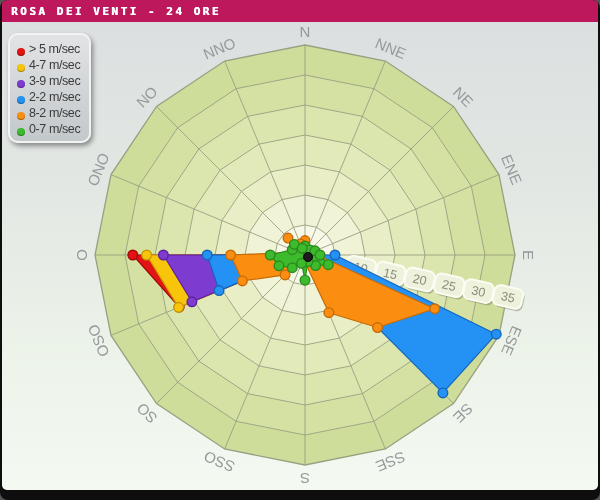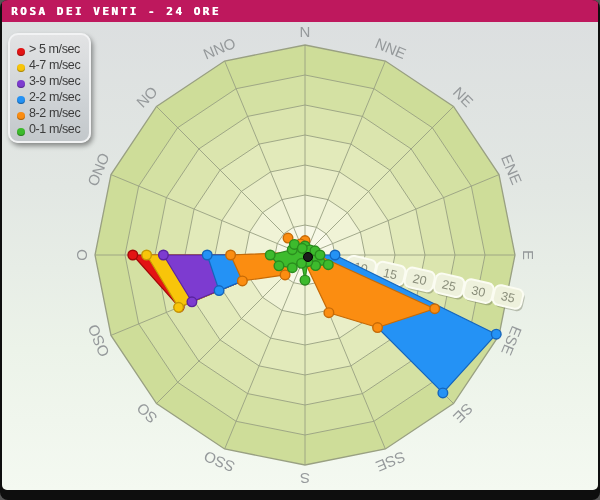--- a/index.html
+++ b/index.html
@@ -179,17 +179,17 @@
         <div class="legend-item">
           <span class="legend-dot" style="background: rgb(36, 146, 245);"></span>
           <span class="legend-label">2-2 m/sec</span>
         </div>
         <div class="legend-item">
           <span class="legend-dot" style="background: rgb(251, 141, 17);"></span>
           <span class="legend-label">8-2 m/sec</span>
         </div>
         <div class="legend-item">
           <span class="legend-dot" style="background: rgb(61, 187, 45);"></span>
-          <span class="legend-label">0-1 m/sec</span>
+          <span class="legend-label">0-7 m/sec</span>
         </div>
       </div>
   </div>
 </div>
 
 </body></html>

